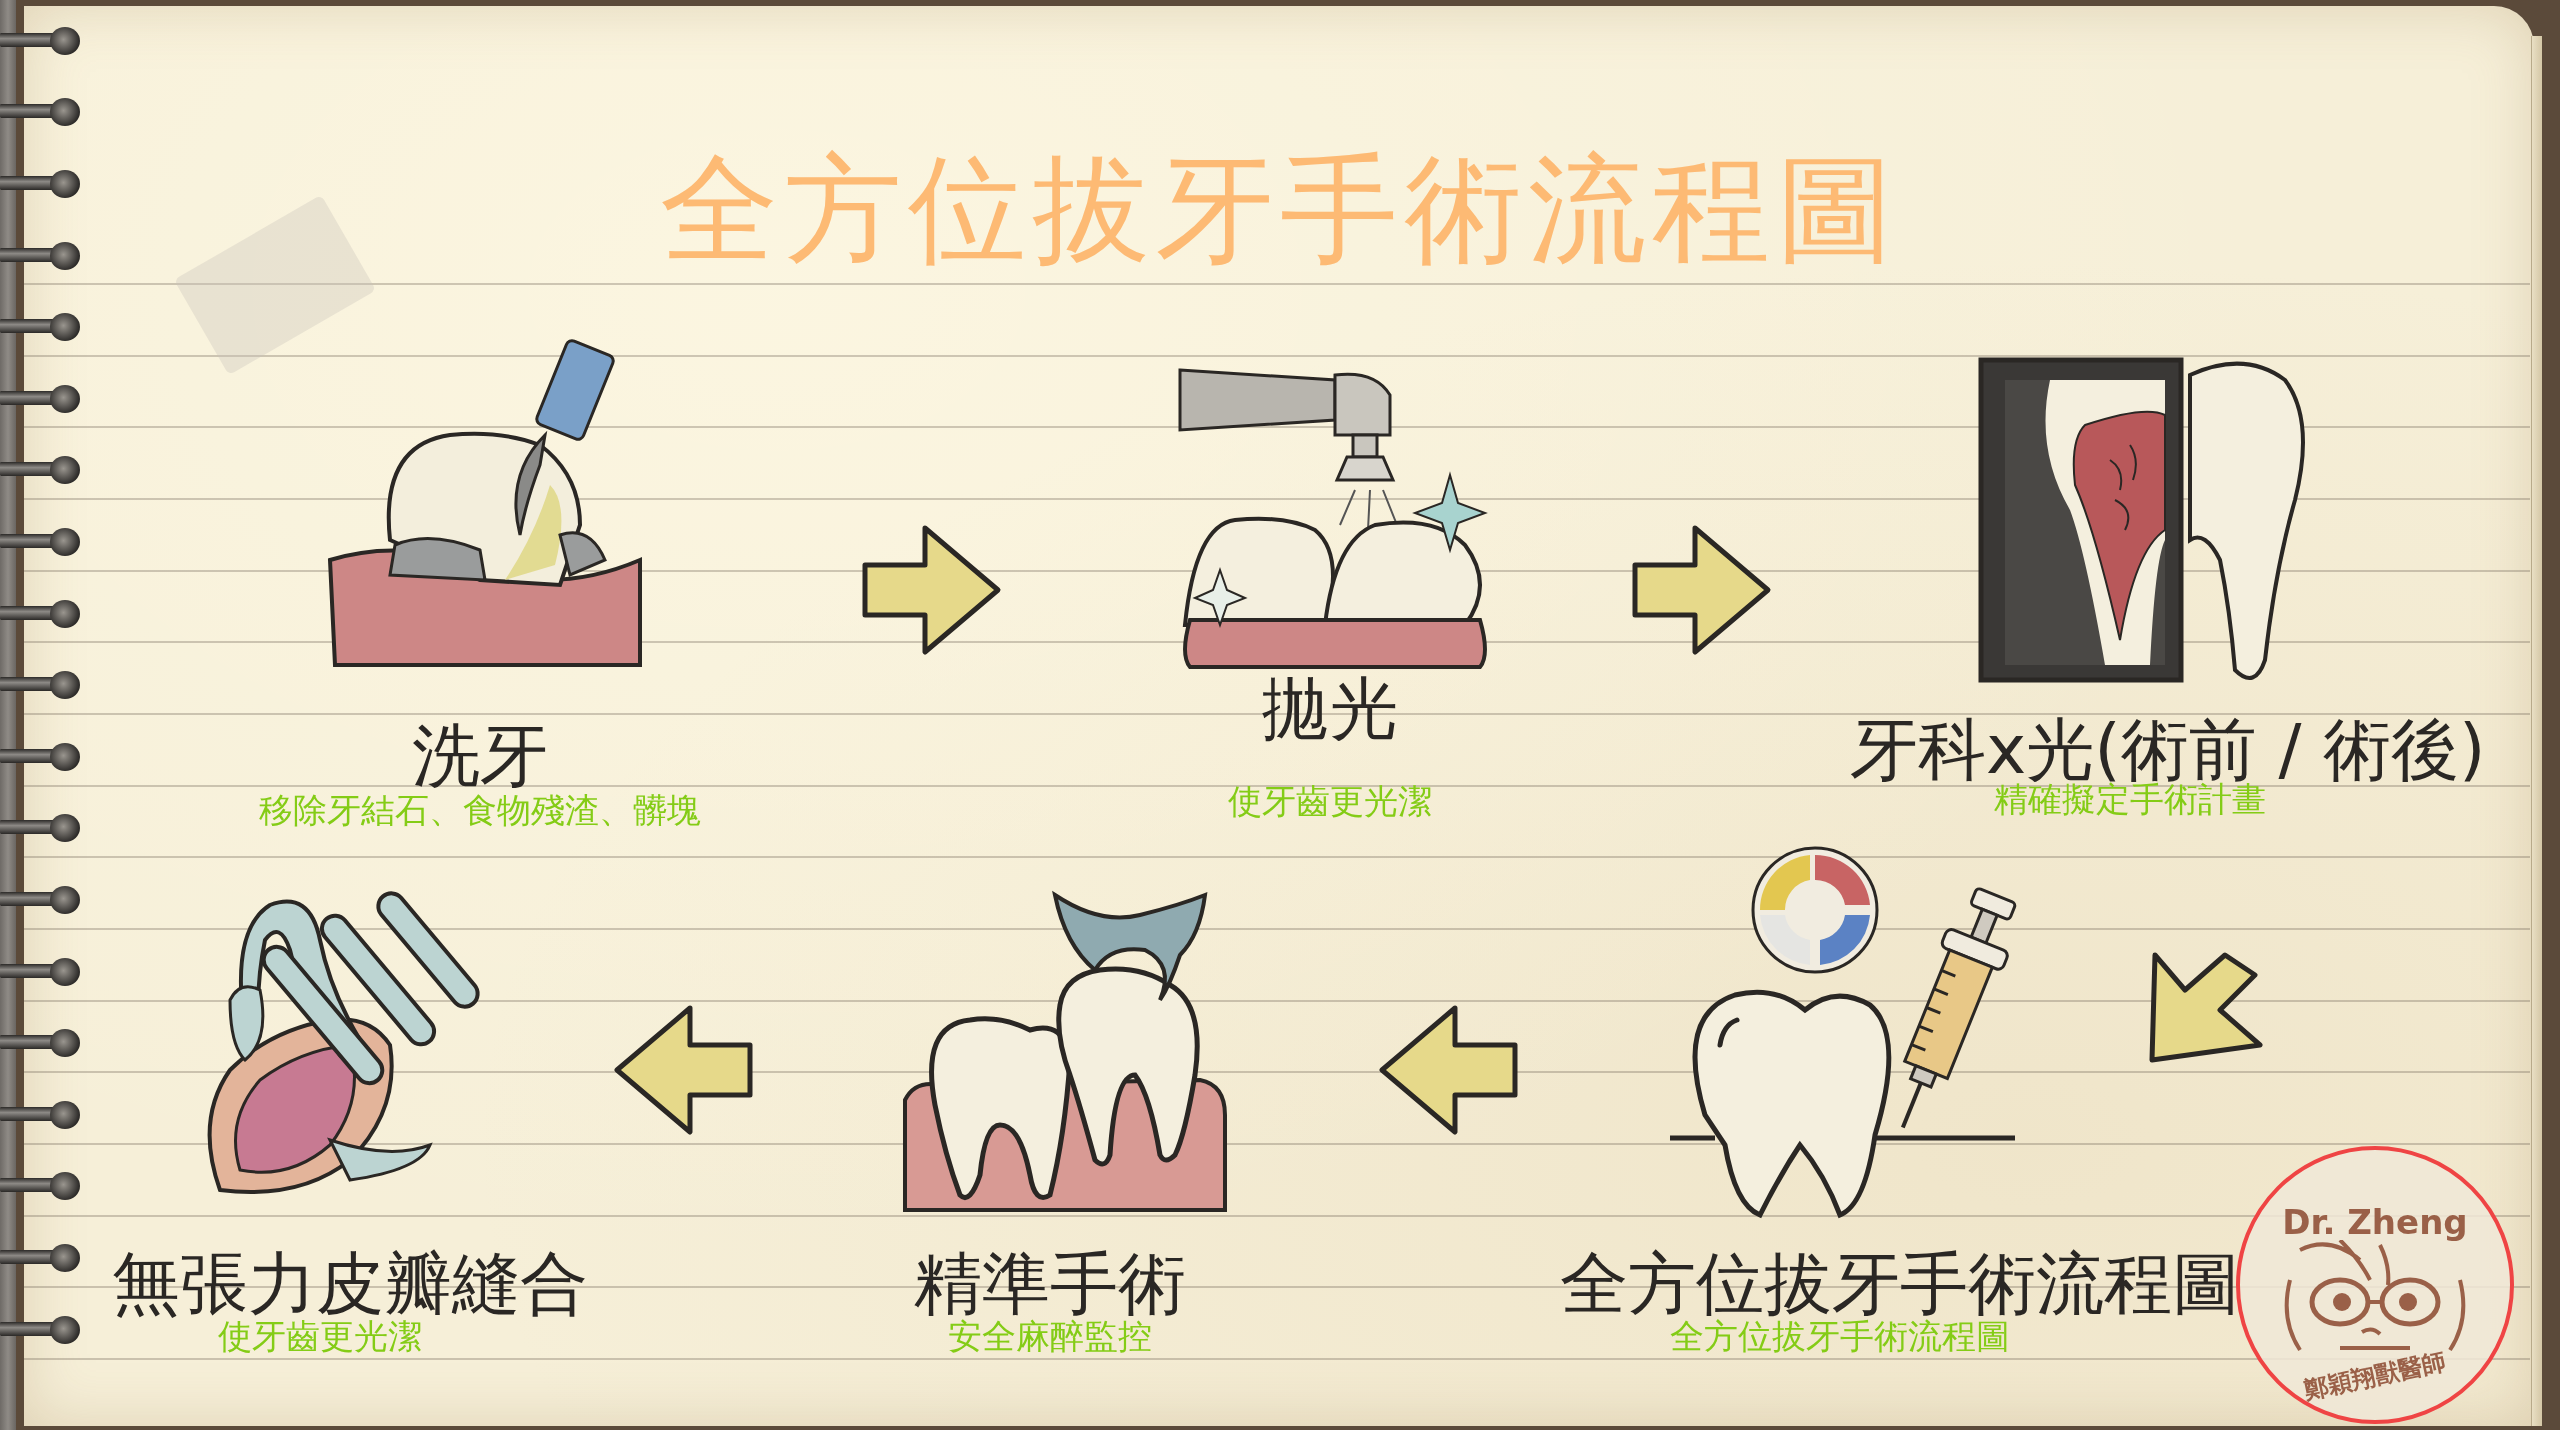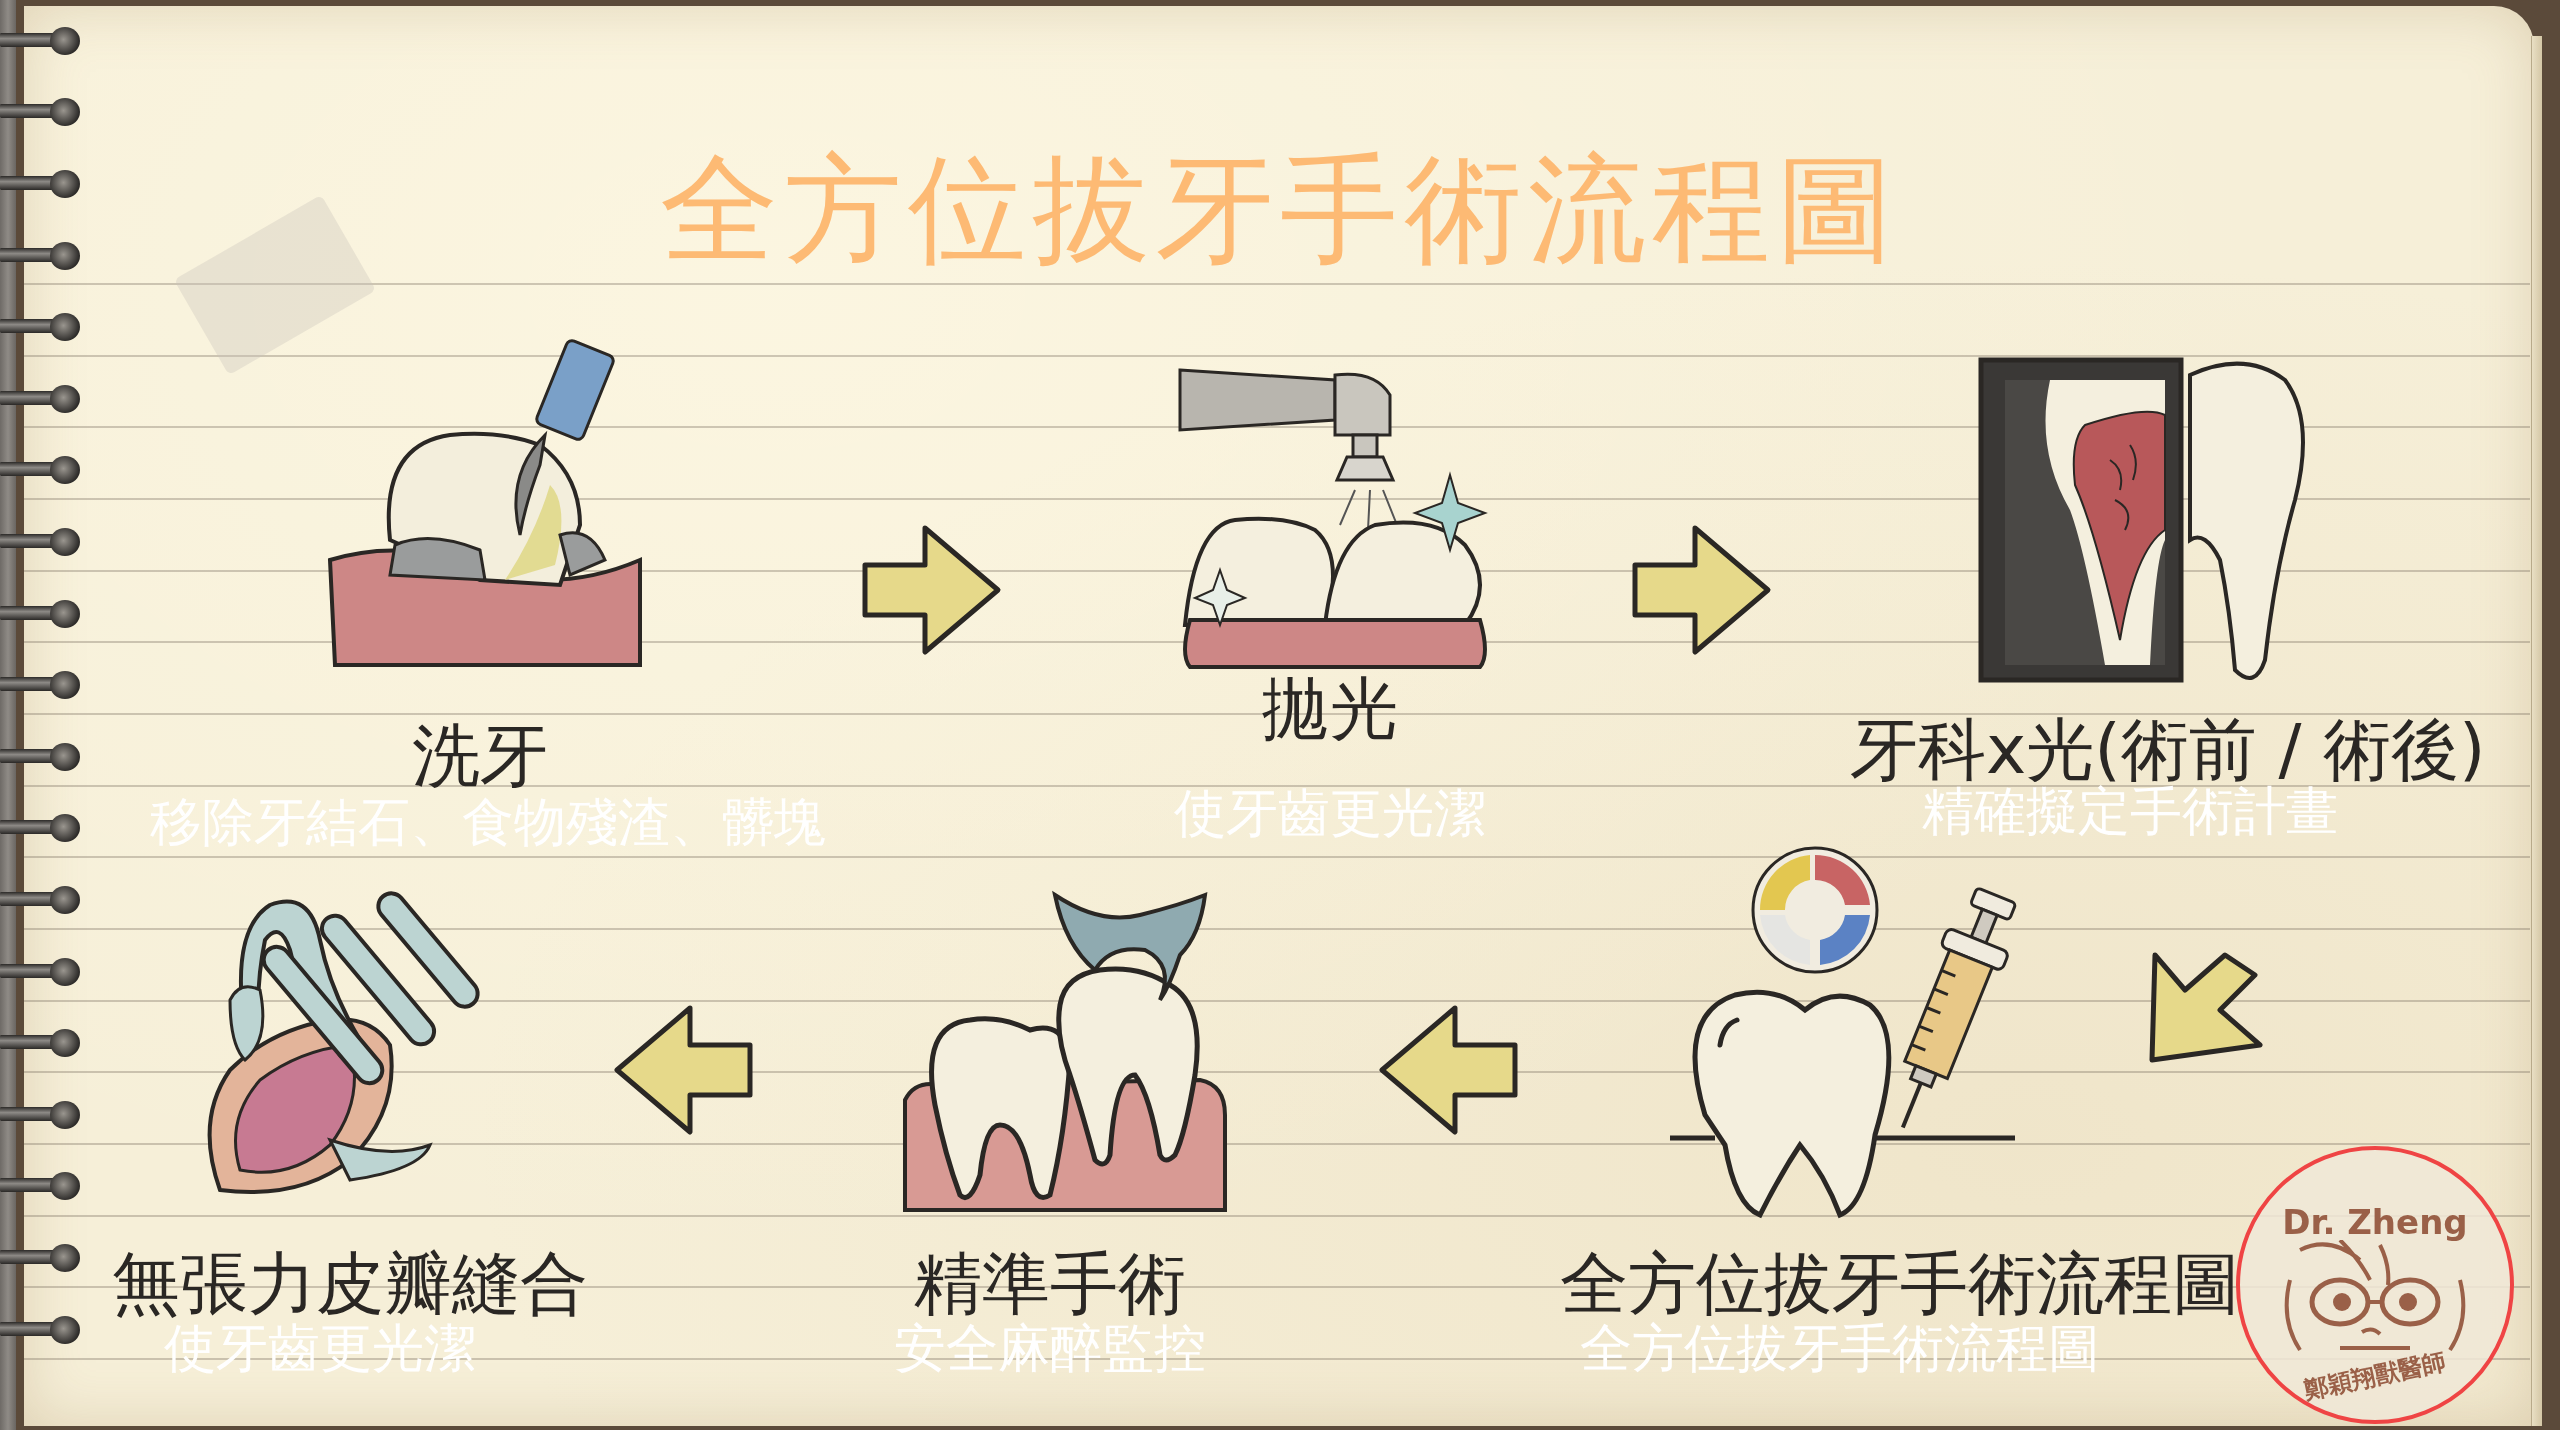--- a/index.html
+++ b/index.html
@@ -46,22 +46,22 @@
   .title {
     position:absolute; left:0; width:2560px; top:150px;
     text-align:center; font-size:118px; letter-spacing:6px;
     color:#fdba74; font-weight:400; line-height:1;
   }
   .step-title {
     position:absolute; font-size:68px; color:#2a2724; text-align:center;
     white-space:nowrap; line-height:1;
   }
   .step-sub {
-    position:absolute; font-size:52px; color:#ffffff; text-align:center;
-    white-space:nowrap; line-height:1;
+    position:absolute; font-size:34px; color:#84cc16; text-align:center;
+    white-space:nowrap; line-height:1;font-family:Liberation Mono, monospace;
   }
   .illus { position:absolute; }
   .arrow { position:absolute; }
   .stamp {
     position:absolute; left:2236px; top:1146px; width:270px; height:270px;
     border-radius:50%; border:4px solid #ef4444;
     background:rgba(240,232,215,0.85);
   }
   .stamp-name {
     position:absolute; left:0; width:100%; top:52px; text-align:center;

